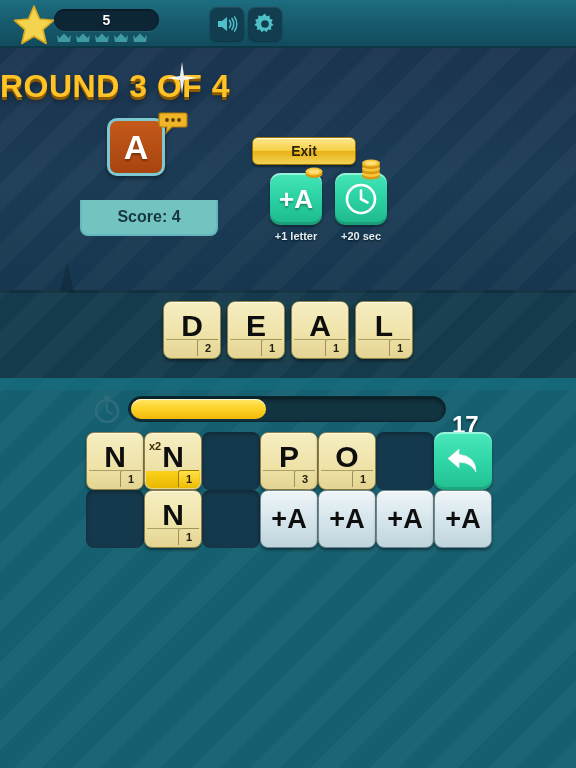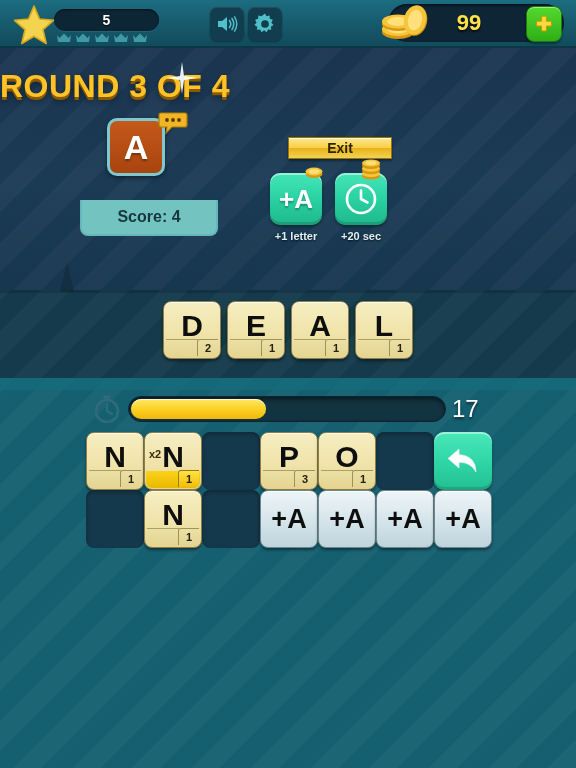--- a/index.html
+++ b/index.html
@@ -139,27 +139,27 @@
     background:#73c4c0;
     border-radius:0 0 8px 8px;
     border:2px solid #63b7bd;border-top:none;
     display:flex;align-items:center;justify-content:center;
     box-sizing:border-box;
   }
   .score-plate span{color:#173642;font-size:16px;font-weight:bold;}
 
   
   .gold-btn{
-    position:absolute;height:22px;border-radius:0;
+    position:absolute;height:28px;border-radius:6px;
     background:linear-gradient(180deg,#ffe88e 0%,#f7cf47 48%,#e8b318 52%,#f2d254 100%);
     border:1px solid #9a7400;
     box-shadow:0 2px 2px rgba(0,0,0,.4), inset 0 1px 0 rgba(255,255,255,.7);
     display:flex;align-items:center;justify-content:center;
     color:#2b2405;font-size:14px;font-weight:bold;
-    z-index:10;box-sizing:border-box;margin-left:36px;
+    z-index:10;box-sizing:border-box;
   }
   .btn-exit{left:252px;top:137px;width:104px;}
   .btn-endround{left:370px;top:137px;width:104px;}
 
   
   .powerups{position:absolute;left:270px;top:173px;width:190px;height:78px;z-index:10;}
   .pu{position:absolute;top:0;width:52px;}
   .pu-btn{
     position:relative;width:52px;height:52px;border-radius:10px;
     background:linear-gradient(180deg,#45e6b8 0%,#28cfa0 55%,#1fb88c 100%);
@@ -202,21 +202,21 @@
     border-top:1px solid rgba(120,105,55,.55);
     border-radius:0 0 0 5px;
   }
   
   .tile.mult .mband{
     position:absolute;left:1px;bottom:1px;right:1px;height:17px;
     background:linear-gradient(180deg,#fcd21c 0%,#e8b800 100%);
     border-radius:0 0 6px 6px;
   }
   .tile.mult .mx{
-    position:absolute;left:4px;bottom:12px;height:30px;line-height:15px;
+    position:absolute;left:4px;bottom:20px;height:30px;line-height:15px;
     color:#3a2c00;font-size:11px;font-weight:bold;text-align:right;
   }
   .tile.mult .pts{
     background:linear-gradient(180deg,#ffe14a 0%,#f0bf07 100%);
     border-left:1px solid rgba(120,90,0,.7);
     border-top:1px solid rgba(120,90,0,.7);
     color:#2c2200;
   }
 
   
@@ -235,22 +235,22 @@
     box-shadow:inset 0 2px 4px rgba(0,0,0,.55);
     border:1px solid #0c242e;box-sizing:border-box;
     overflow:hidden;
   }
   .timer-fill{
     position:absolute;left:2px;top:2px;height:20px;border-radius:10px;
     background:linear-gradient(180deg,#ffe766 0%,#fdd42a 45%,#f2b808 100%);
     box-shadow:inset 0 1px 0 rgba(255,255,255,.7);
   }
   .timer-num{
-    position:absolute;left:452px;top:2px;width:44px;height:30px;line-height:30px;
-    color:#fff;font-size:24px;font-weight:normal;text-shadow:0 2px 3px rgba(0,0,0,.6);
+    position:absolute;left:452px;top:18px;width:44px;height:30px;line-height:30px;
+    color:#fff;font-size:24px;font-weight:bold;text-shadow:0 2px 3px rgba(0,0,0,.6);
   }
 
   
   .rack{position:absolute;left:86px;top:432px;width:404px;height:120px;z-index:10;}
   .slot{position:absolute;width:58px;height:58px;border-radius:8px;}
   .slot.empty{background:#15394c;box-shadow:inset 0 2px 4px rgba(0,0,0,.30);}
 
   .undo-btn{
     position:absolute;width:58px;height:58px;border-radius:10px;
     background:linear-gradient(180deg,#4ae8bb 0%,#2ed4a5 55%,#22bf91 100%);
@@ -314,39 +314,20 @@
       </svg>
     </div>
 
     <div class="icon-btn gear">
       <svg width="22" height="22" viewBox="0 0 24 24">
         <path fill="#4fc0c8" d="M12 0.5l1.6 3.1 3.4-0.9 0.2 3.5 3.3 1.2-1.6 3.1 2.4 2.5-2.9 1.9 0.5 3.4-3.5-0.3-1.7 3.1-2.7-2.2-2.7 2.2-1.7-3.1-3.5 0.3 0.5-3.4L0.4 13.0l2.4-2.5L1.2 7.4l3.3-1.2 0.2-3.5 3.4 0.9z"></path>
         <circle cx="12" cy="12" r="4.2" fill="#123d4f"></circle>
       </svg>
     </div>
 
-    <div class="coin-wrap">
-      <svg class="coin-stack" viewBox="0 0 62 40">
-        <ellipse cx="22" cy="29" rx="16" ry="7" fill="#d9980f"></ellipse>
-        <ellipse cx="22" cy="26" rx="16" ry="7" fill="#f5c53b"></ellipse>
-        <ellipse cx="22" cy="26" rx="11" ry="4.4" fill="#ffe07a"></ellipse>
-        <ellipse cx="22" cy="21" rx="16" ry="7" fill="#d9980f"></ellipse>
-        <ellipse cx="22" cy="18.5" rx="16" ry="7" fill="#f5c53b"></ellipse>
-        <ellipse cx="22" cy="18.5" rx="11" ry="4.4" fill="#ffe07a"></ellipse>
-        <ellipse cx="40" cy="18" rx="11" ry="15" fill="#d9980f" transform="rotate(14 40 18)"></ellipse>
-        <ellipse cx="39" cy="17" rx="11" ry="15" fill="#f5c53b" transform="rotate(14 39 17)"></ellipse>
-        <ellipse cx="39" cy="17" rx="7" ry="10.5" fill="#ffe07a" transform="rotate(14 39 17)"></ellipse>
-      </svg>
-      <div class="coin-count">99</div>
-      <div class="plus-btn">
-        <svg width="20" height="20" viewBox="0 0 20 20">
-          <path d="M7.6 2.2 h4.8 v5 h5 v4.8 h-5 v5 H7.6 v-5 h-5 V7.2 h5 z" fill="#ffd83d" stroke="#c79a00" stroke-width="1" stroke-linejoin="round"></path>
-        </svg>
-      </div>
-    </div>
   </div>
 
   <svg class="sparkle" viewBox="0 0 32 32">
     <path d="M16 0 L18 14 L32 16 L18 18 L16 32 L14 18 L0 16 L14 14 Z" fill="#ffffff" opacity="0.92"></path>
   </svg>
   <div class="round-title">ROUND 3 OF 4</div>
 
   <div class="player-card">
     <div class="avatar">A</div>
     <svg class="chat-badge" viewBox="0 0 30 24">

